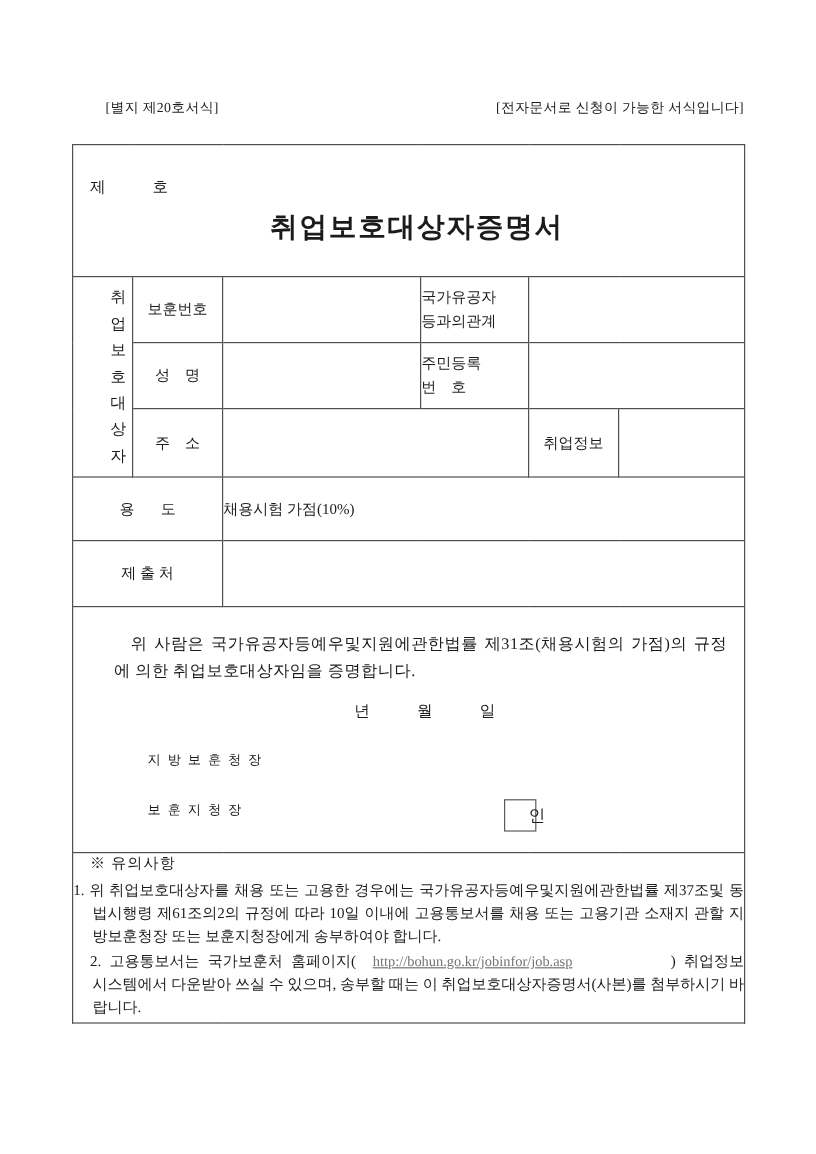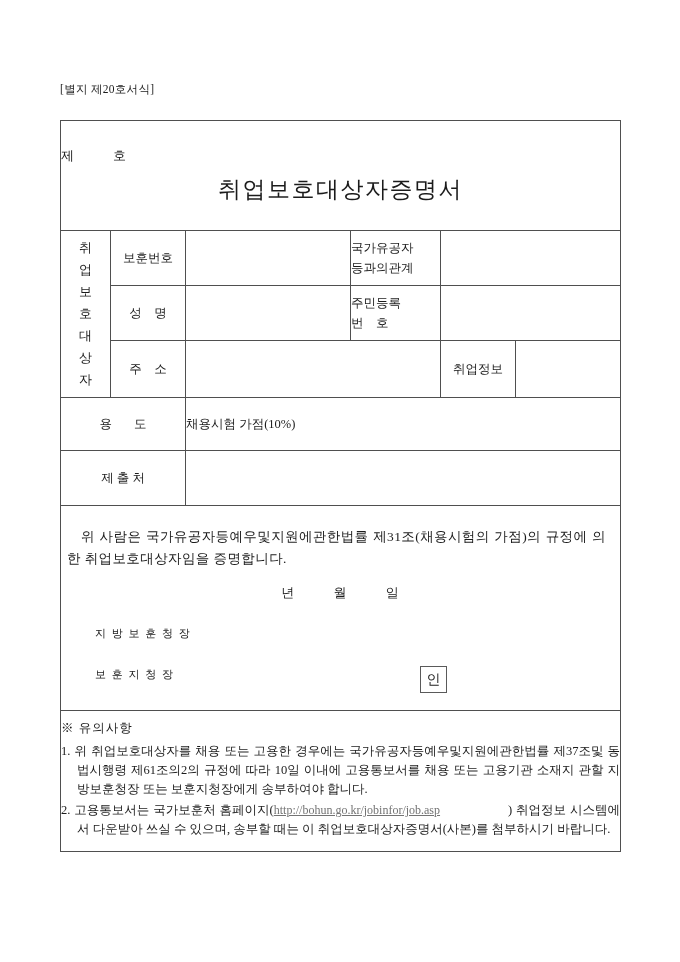--- a/index.html
+++ b/index.html
@@ -1,15 +1,15 @@
 <!DOCTYPE html>
 <html lang="ko"><head>
 <meta charset="utf-8">
 <style>
-  * { box-sizing: border-box; }
+  * { box-sizing: border-box; padding-left: 14px; }
   html, body { margin: 0; padding: 0; }
   body {
     width: 680px; height: 962px;
     background: #ffffff;
     color: #1b1b1b;
     font-family: "Liberation Serif", "DejaVu Serif", serif;
   }
   .page { position: relative; width: 680px; height: 962px; background: #ffffff; }
 
   .hdr {
@@ -34,21 +34,21 @@
   tr.r-info2   > td { height: 55px; }
   tr.r-info3   > td { height: 57px; }
   tr.r-purpose > td { height: 53px; }
   tr.r-submit  > td { height: 55px; }
   tr.r-body    > td { height: 205px; }
   tr.r-notes   > td { height: 141px; }
 
   .title-cell { vertical-align: top; padding: 16px 10px 0 10px; margin-left: 12px; }
   .doc-no { font-size: 13px; white-space: pre; }
   .form-title {
-    text-align: center; font-size: 23px; font-weight: normal;
+    text-align: center; font-size: 23px; font-weight: bold;
     letter-spacing: 1.5px; margin-top: 9px;
   }
 
   .vcell { text-align: center; }
   .vlabel {
     width: 15px; margin: 0 auto;
     font-size: 13px; line-height: 22px;
     word-break: break-all; letter-spacing: 0;
     text-align: center;
   }
@@ -93,20 +93,21 @@
     font-size: 11px; letter-spacing: 0.2px;
   }
 </style>
 </head>
 <body>
 
 <div class="page">
 
   <div class="hdr">
     <span>[별지 제20호서식]</span>
+    <span>[전자문서로 신청이 가능한 서식입니다]</span>
   </div>
 
   <table class="form">
     <colgroup>
       <col style="width:50px">
         <col style="width:75px">
         <col style="width:165px">
       <col style="width:90px">
         <col style="width:75px">
         <col style="width:105px">

